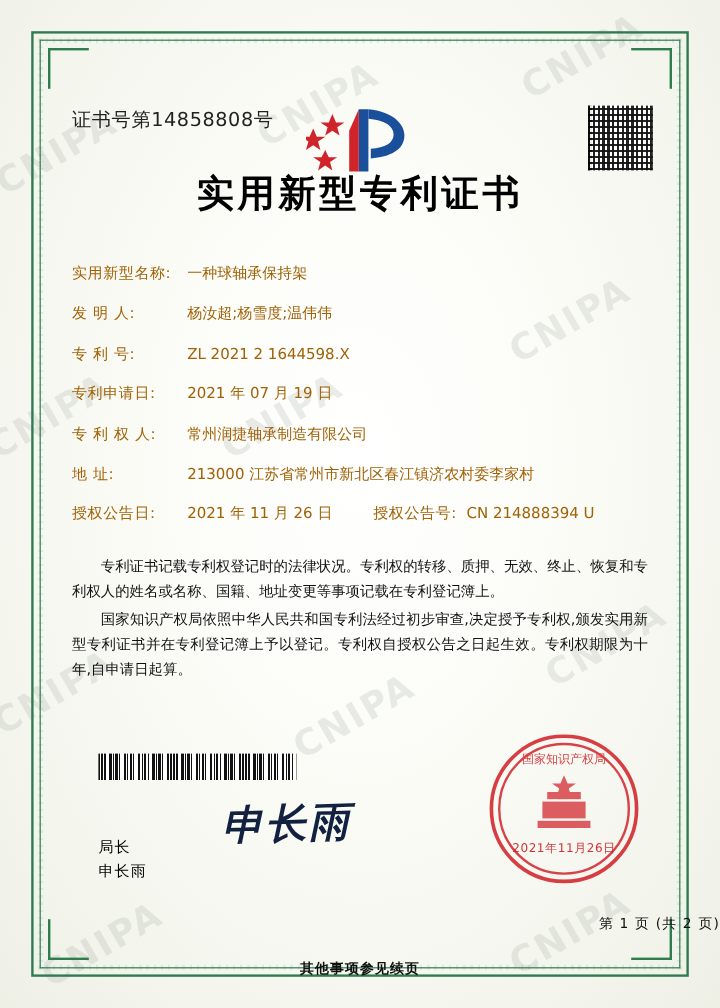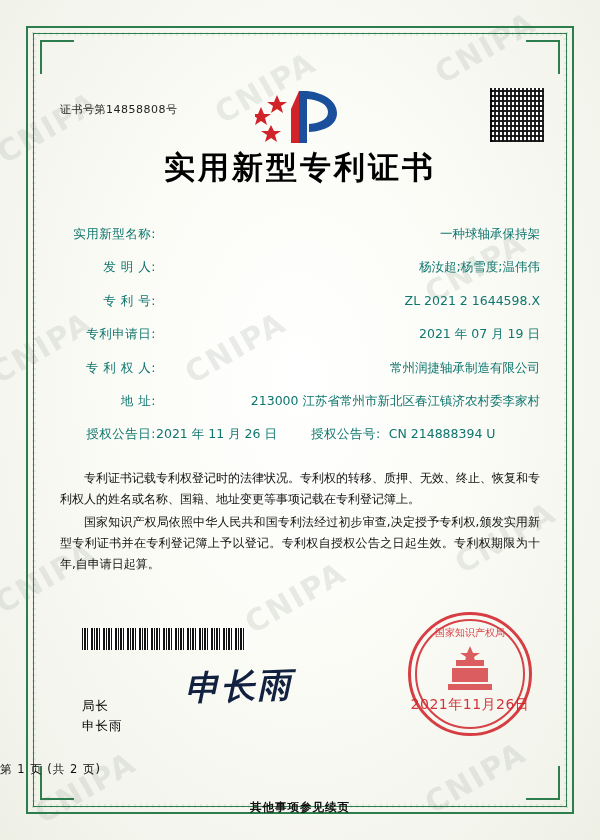--- a/index.html
+++ b/index.html
@@ -86,24 +86,24 @@
 
   .content {
     position: absolute;
     left: 60px;
     top: 70px;
     width: 480px;
     color: #111;
   }
 
   .cert-no {
-    font-size: 11px;
+    font-size: 16px;
     letter-spacing: 0.5px;
     color: #222;
-    margin-top: 32px;
+    margin-top: 20px;
   }
 
   .logo {
     position: absolute;
     left: 255px;
     top: 83px;
     width: 90px;
     height: 66px;
   }
 
@@ -133,22 +133,21 @@
     letter-spacing: 3px;
     margin-top: 30px;
     color: #000;
     font-family: Liberation Mono, monospace;
   }
 
   .fields {
     margin-top: 38px;
     font-size: 12.5px;
     line-height: 1.15;
-    color: #0f766e;
-    text-align: right;
+    color: #a16207;
   }
   .field-row {
     display: flex;
     align-items: baseline;
     margin-bottom: 19px;
   }
   .field-label {
     width: 96px;
     flex: 0 0 96px;
     letter-spacing: 0.5px;
@@ -226,30 +225,30 @@
     border-radius: 50%;
     box-sizing: border-box;
     opacity: 0.88;
   }
   .seal-date {
     position: absolute;
     left: 0; right: 0;
     bottom: 22px;
     text-align: center;
     color: #d1232a;
-    font-size: 14px;
+    font-size: 10px;
     letter-spacing: 0.5px;
     opacity: 0.92;
   }
 
   .page-num {
     position: absolute;
     left: 0; right: 0;
     top: 762px;
-    text-align: left;
+    text-align: right;
     font-size: 11.5px;
     color: #111;
     letter-spacing: 1px;
   }
 
   .footer-note {
     position: absolute;
     left: 0; right: 0;
     top: 800px;
     text-align: center;

